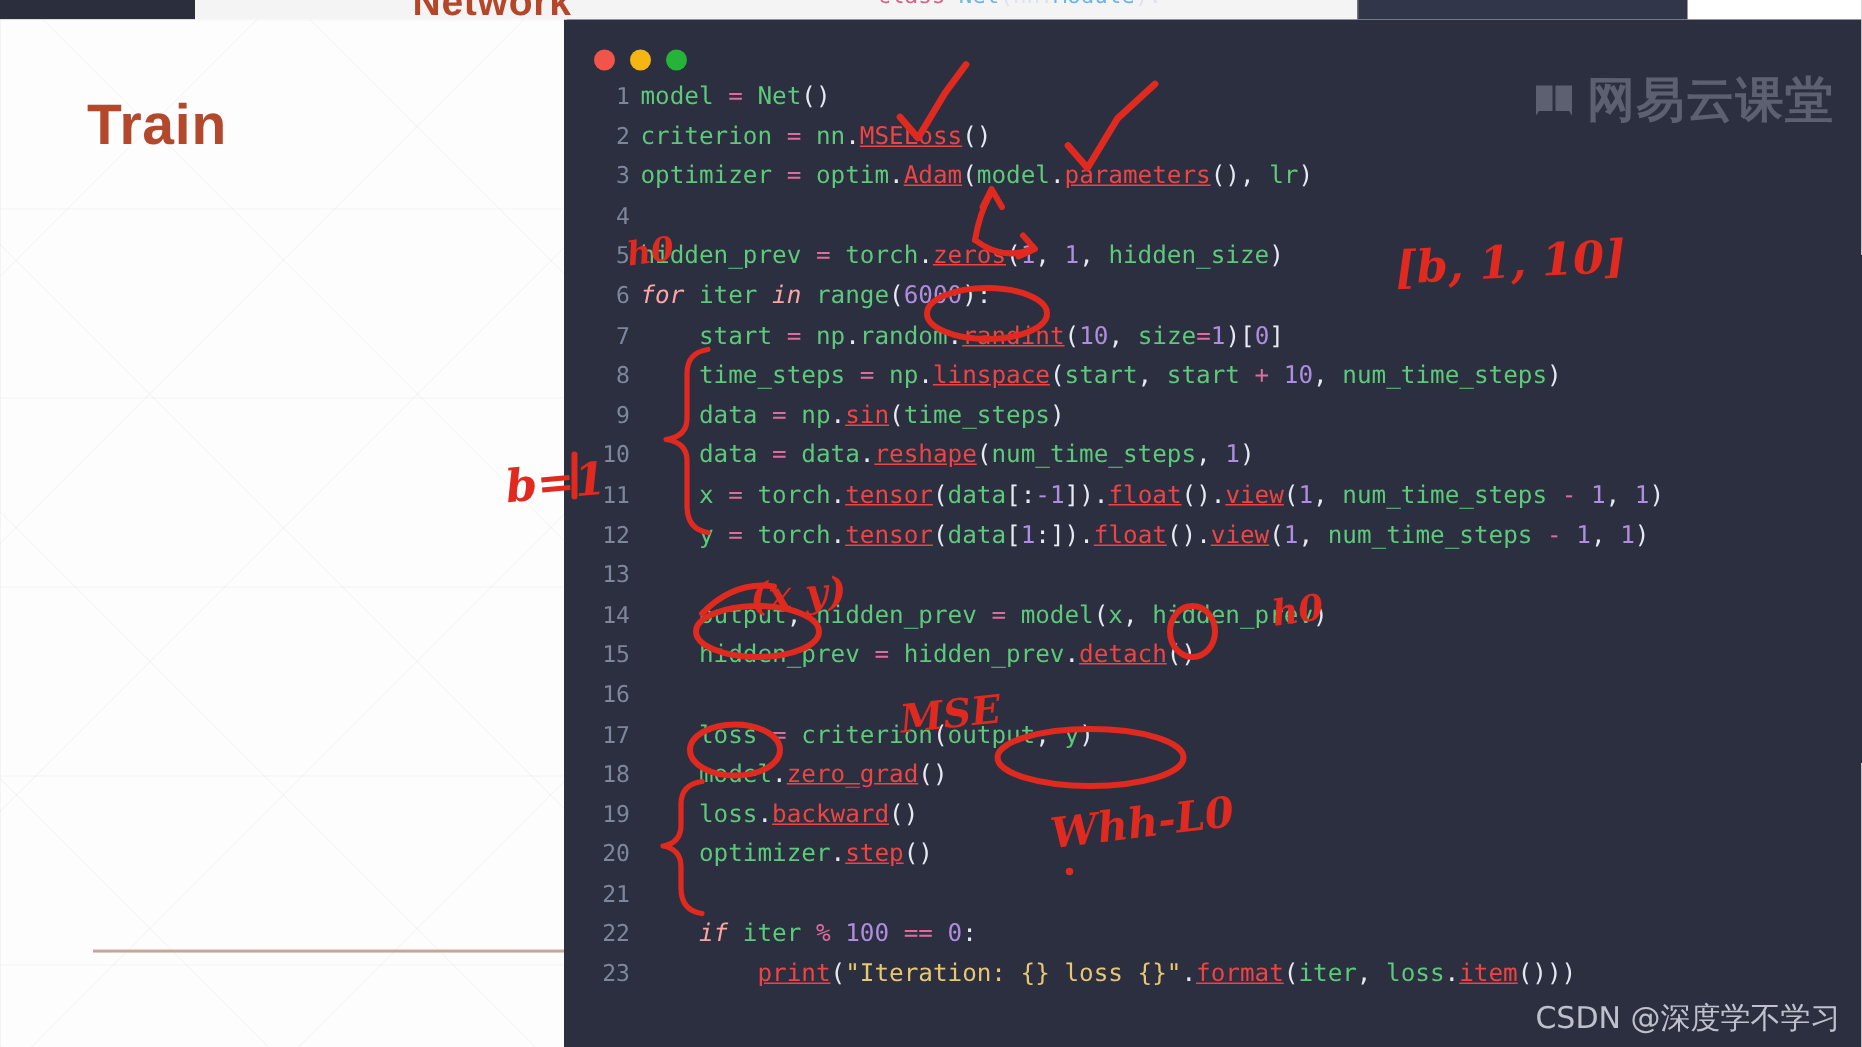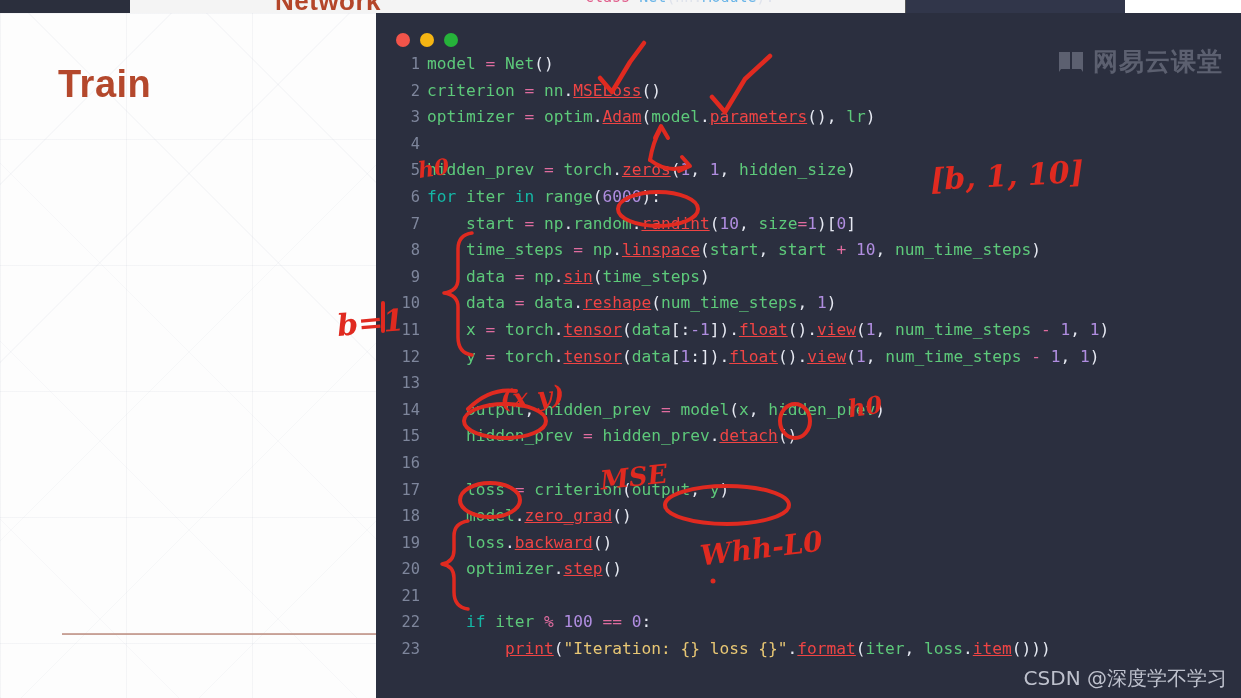--- a/index.html
+++ b/index.html
@@ -78,21 +78,21 @@
   .dot.yellow { left:42px; background:#f5b513; }
   .dot.green { left:66px; background:#26b33a; }
 
   .brand {
     position:absolute; right:18px; top:32px;
     display:flex; align-items:center; gap:9px;
     opacity:.30;
   }
   .brand-icon { width:26px; height:24px; position:relative; }
   .brand-text {
-    font-size:25px; font-weight:bold; color:#cfd3e2; letter-spacing:1px;
+    font-size:32px; font-weight:bold; color:#cfd3e2; letter-spacing:1px;
     font-family:"DejaVu Sans", sans-serif;
   }
 
   
   .code {
     position: absolute; left: 0; top: 38px; width: 863px; height: 647px;
     font-family: "DejaVu Sans Mono", monospace;
     font-size: 16.2px;
     line-height: 26.6px;
     color: #5dc97a;
@@ -101,21 +101,21 @@
   .line { position: relative; height: 26.6px; }
   .ln {
     position:absolute; left:0; width:42px; text-align:right;
     color:#7e869c; font-size:15.4px;
   }
   .lc { position:absolute; left:49px; white-space:pre; }
 
   
   .id   { color:#5dc97a; }
   .op   { color:#e06c9f; }
-  .kw   { color:#14b8a6; }
+  .kw   { color:#fca5a5;font-style:italic; }
   .fn   { color:#ef4444;text-decoration:underline; }
   .num  { color:#b08de0; }
   .pun  { color:#e6e9f2; }
   .str  { color:#e8c774; }
   .par  { color:#e6e9f2; }
 
   
   .ink { position:absolute; left:0; top:0; width:1241px; height:698px; pointer-events:none; }
   .hand {
     position:absolute; color:#e02a20;

